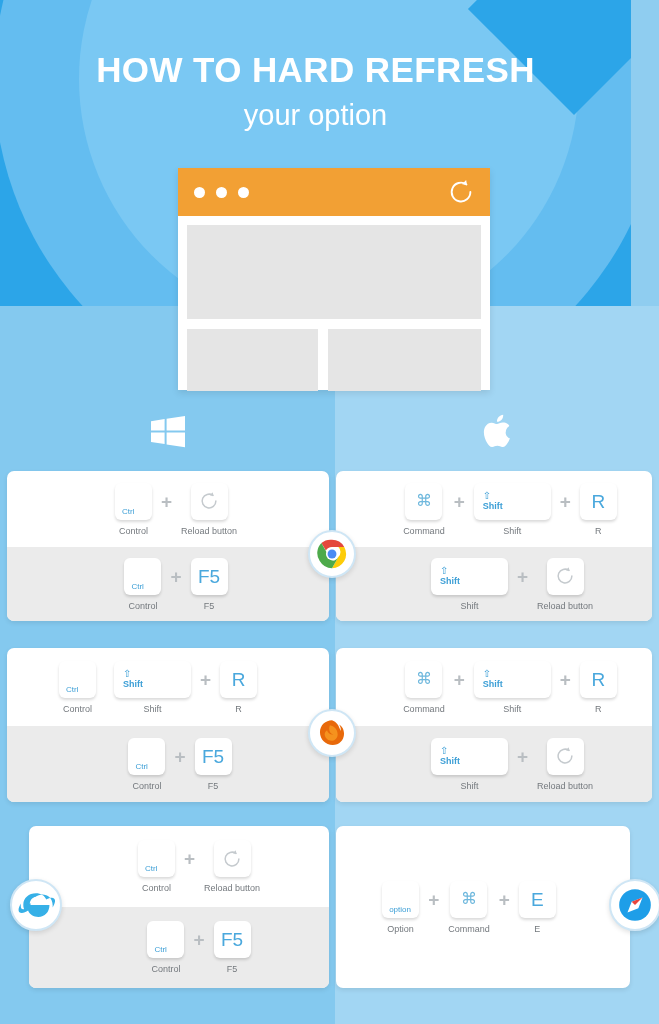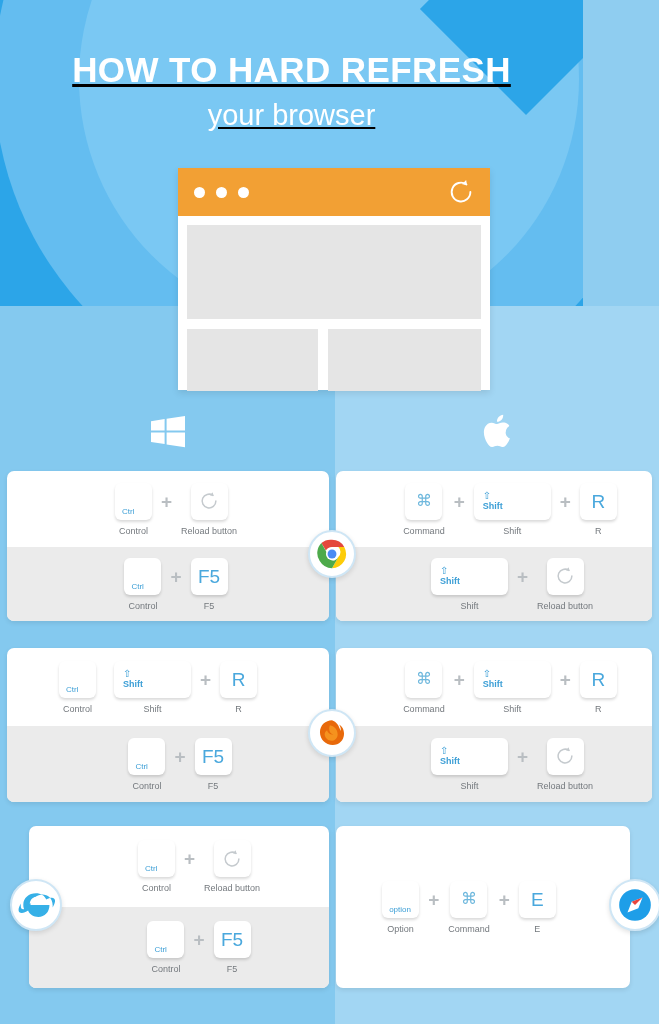--- a/index.html
+++ b/index.html
@@ -6,22 +6,22 @@
   html,body { width:659px; height:1024px; }
   body {
     font-family:"Liberation Sans", sans-serif;
     background:#8fcdf0;
     overflow:hidden;
     position:relative;
   }
 
   
   .header {
-    position:absolute; left:0; top:0; width:583px; height:306px;
-    background:#d946ef; overflow:hidden;text-decoration:underline;
+    position:absolute; left:0; top:0; width:631px; height:306px;
+    background:#d946ef; overflow:hidden;
   }
   .ring {
     position:absolute; border-radius:50%;
   }
   .ring.r1 { width:1180px; height:1180px; left:-262px; top:-512px; background:#49b0ec; }
   .ring.r2 { width:1010px; height:1010px; left:-176px; top:-426px; background:#55b6ee; }
   .ring.r3 { width:840px; height:840px; left:-91px; top:-341px; background:#2ca5e8; }
   .ring.r4 { width:670px; height:670px; left:-6px; top:-256px; background:#64bdf0; }
   .ring.r5 { width:500px; height:500px; left:79px; top:-171px; background:#7ac8f3; }
 
@@ -139,21 +139,21 @@
 
 <div class="header">
   <div class="ring r1"></div>
   <div class="ring r2"></div>
   <div class="ring r3"></div>
   <div class="ring r4"></div>
   <div class="ring r5"></div>
   <div class="arrowhead"></div>
   <div class="header-inner">
     <div class="title">HOW TO HARD REFRESH</div>
-    <div class="subtitle">your browser</div>
+    <div class="subtitle">your option</div>
   </div>
 </div>
 
 <div class="bg-halves">
   <div class="lft"></div>
   <div class="rgt"></div>
 </div>
 
 <div class="browser">
   <div class="browser-bar">

